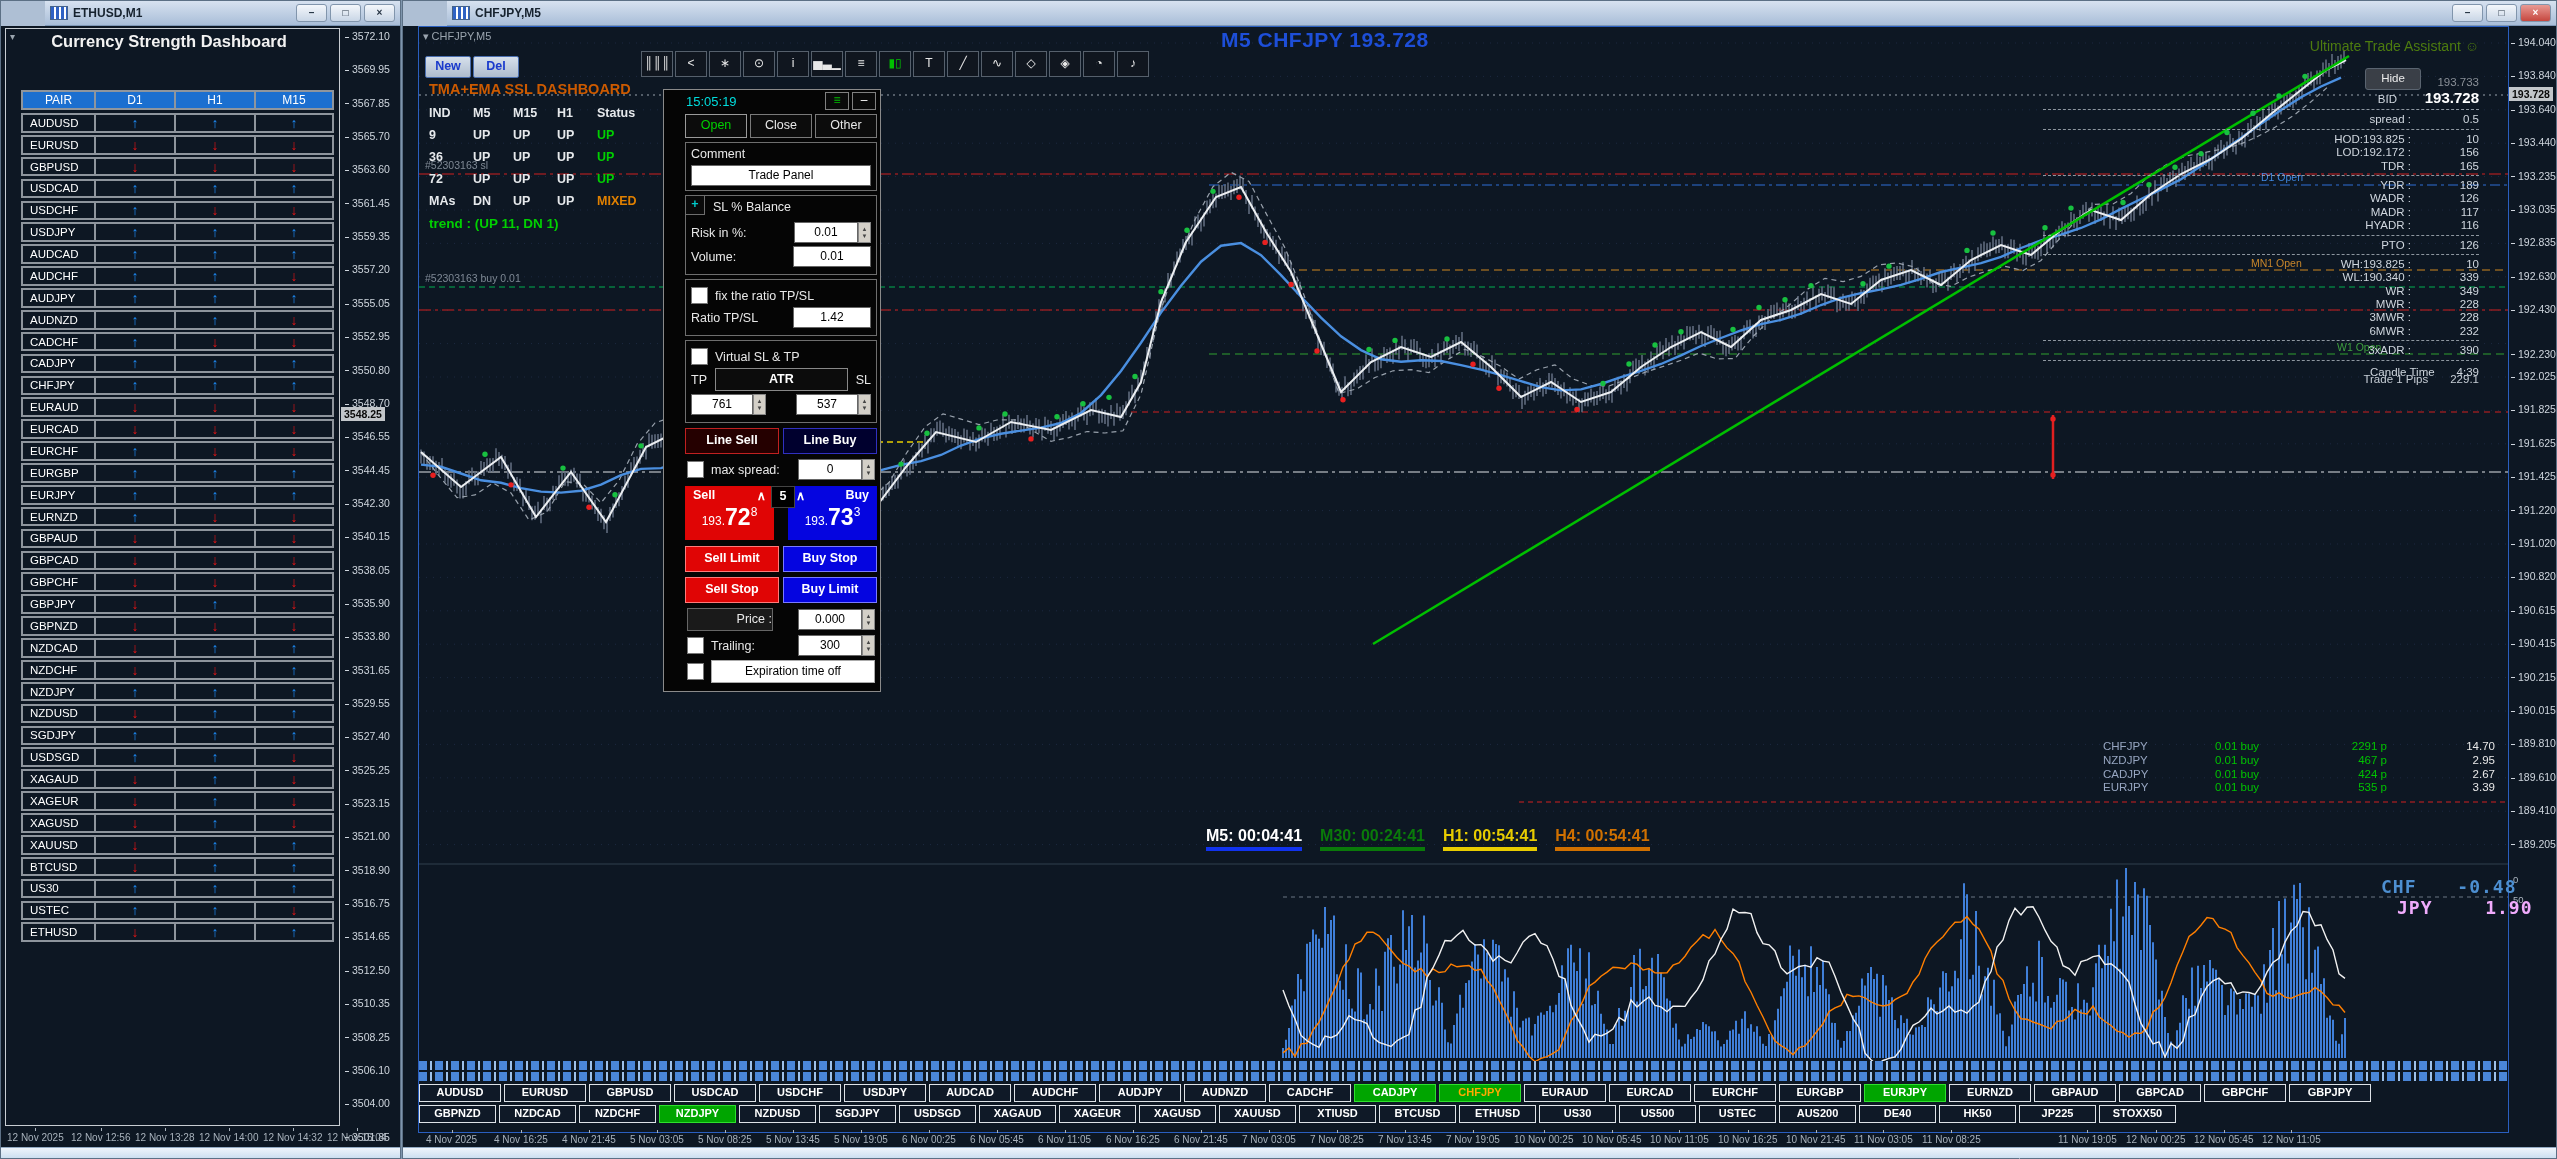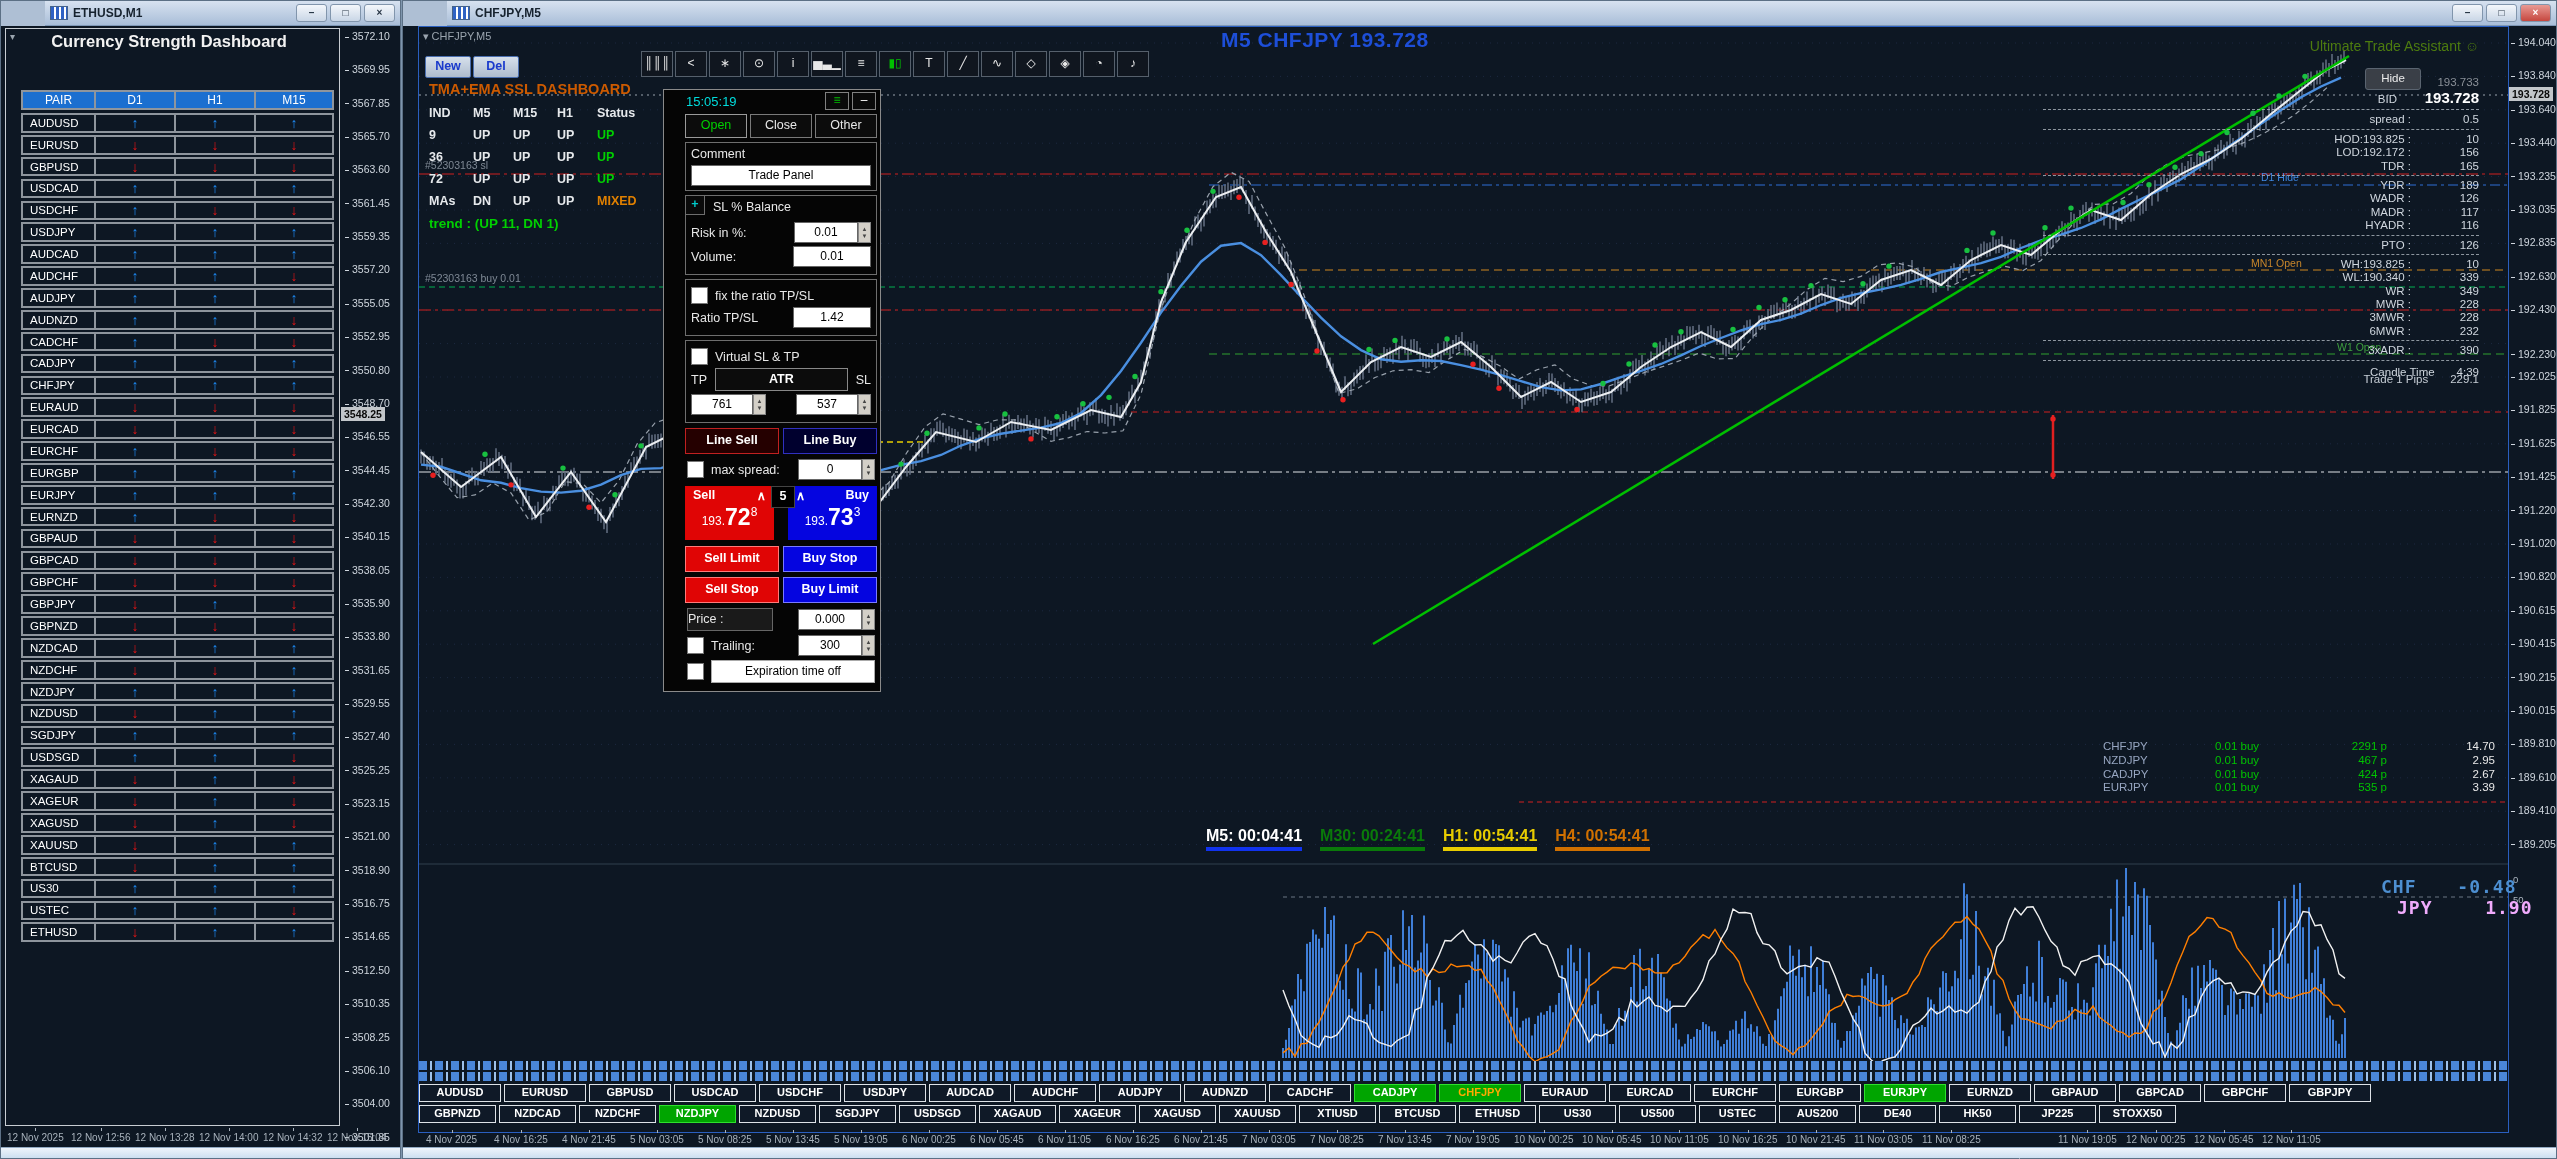--- a/index.html
+++ b/index.html
@@ -83,21 +83,21 @@
   .sb-wrap{position:relative;height:54px;margin:6px 3px;}
   .sb{position:absolute;top:0;width:89px;height:54px;}
   .sb.sell{left:0;background:#e00505;}
   .sb.buy{right:0;background:#0505e0;}
   .sb-top{display:flex;justify-content:space-between;padding:2px 8px 0;font-weight:bold;color:#fff;}
   .sb-price{text-align:center;color:#fff;margin-top:1px;}
   .p-small{font-size:12px;margin-top:8px;}
   .p-big{font-size:23px;font-weight:bold;}
   .p-sup{font-size:12px;vertical-align:9px;}
   .spread-chip{position:absolute;left:86px;top:0;width:22px;height:20px;background:#000;color:#fff;border:1px solid #444;text-align:center;font-weight:bold;line-height:19px;z-index:2;}
-  .price-chip{width:84px;height:21px;background:#1a1a1a;border:1px solid #666;color:#e8e8e8;text-align:left;line-height:20px;margin-right:6px;}
+  .price-chip{width:84px;height:21px;background:#1a1a1a;border:1px solid #666;color:#e8e8e8;text-align:right;line-height:20px;margin-right:6px;}
   .exp-btn{flex:1;background:#fff;color:#000;border:1px solid #aaa;height:21px;text-align:center;line-height:20px;font-size:12px;}
   
   .uta{position:absolute;left:1640px;top:12px;width:462px;color:#cfd6de;font-size:11.5px;text-align:right;padding-right:26px;box-sizing:border-box;z-index:20;}
   .uta-title{font-size:14px;margin-bottom:22px;color:#4d7c0f;}
   .uta-row{display:flex;justify-content:flex-end;align-items:baseline;height:13.4px;}
   .uta-row .l{margin-right:10px;}
   .uta-row .v{width:58px;text-align:right;}
   .uta-sep{border-bottom:1px dashed #aeb6be;margin:2px 0 3px;opacity:0.8;}
   .ask-v{color:#8a9098;}
   .bid-v{color:#fff;font-size:15px;font-weight:bold;}
@@ -1267,21 +1267,21 @@
             <span class="val">-0.48</span>
           </div>
         <div class="row leg-jpy">
             <span>JPY</span>
             <span class="val">1.90</span>
           </div>
       </div>
 
       <div class="lvl" style="left:22px;top:133px;color:#7e8894;">#52303163 sl</div>
       <div class="lvl" style="left:22px;top:246px;color:#7e8894;">#52303163 buy 0.01</div>
-      <div class="lvl" style="left:1858px;top:145px;color:#3f86e0;">D1 Hide</div>
+      <div class="lvl" style="left:1858px;top:145px;color:#3f86e0;">D1 Open</div>
       <div class="lvl" style="left:1848px;top:231px;color:#c8862a;">MN1 Open</div>
       <div class="lvl" style="left:1934px;top:315px;color:#3fa03f;">W1 Open</div>
 
       <div class="symrow r1" id="symrow1" style="top:1058px;">
           <div class="symbtn">AUDUSD</div>
           <div class="symbtn">EURUSD</div>
           <div class="symbtn">GBPUSD</div>
           <div class="symbtn">USDCAD</div>
           <div class="symbtn">USDCHF</div>
           <div class="symbtn">USDJPY</div>

